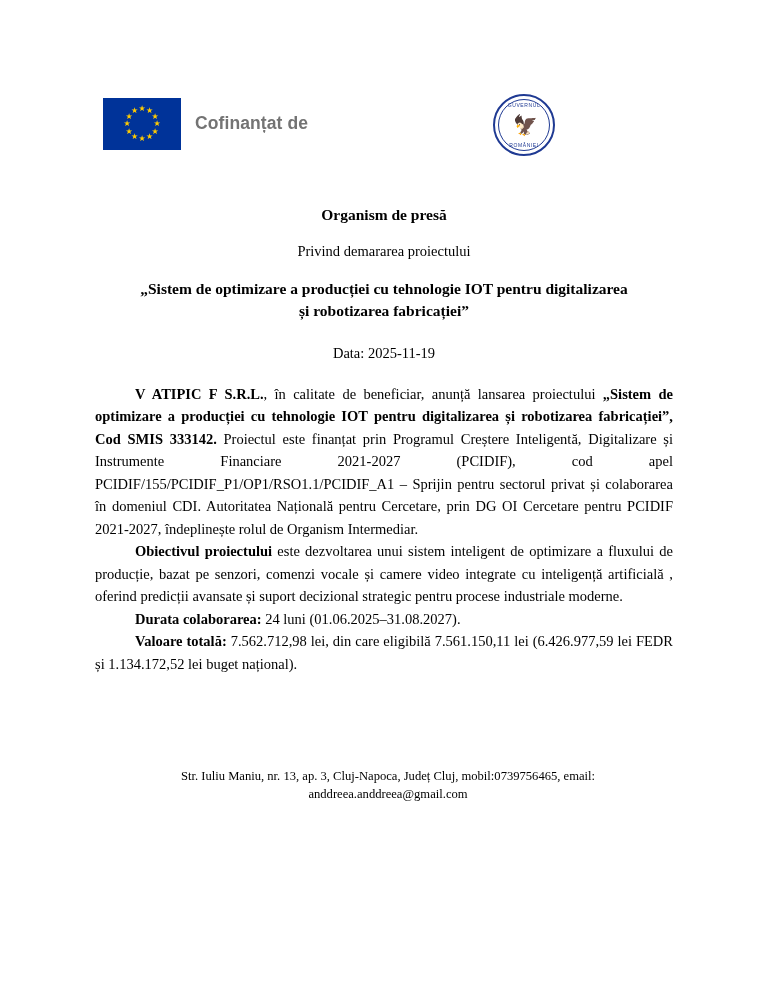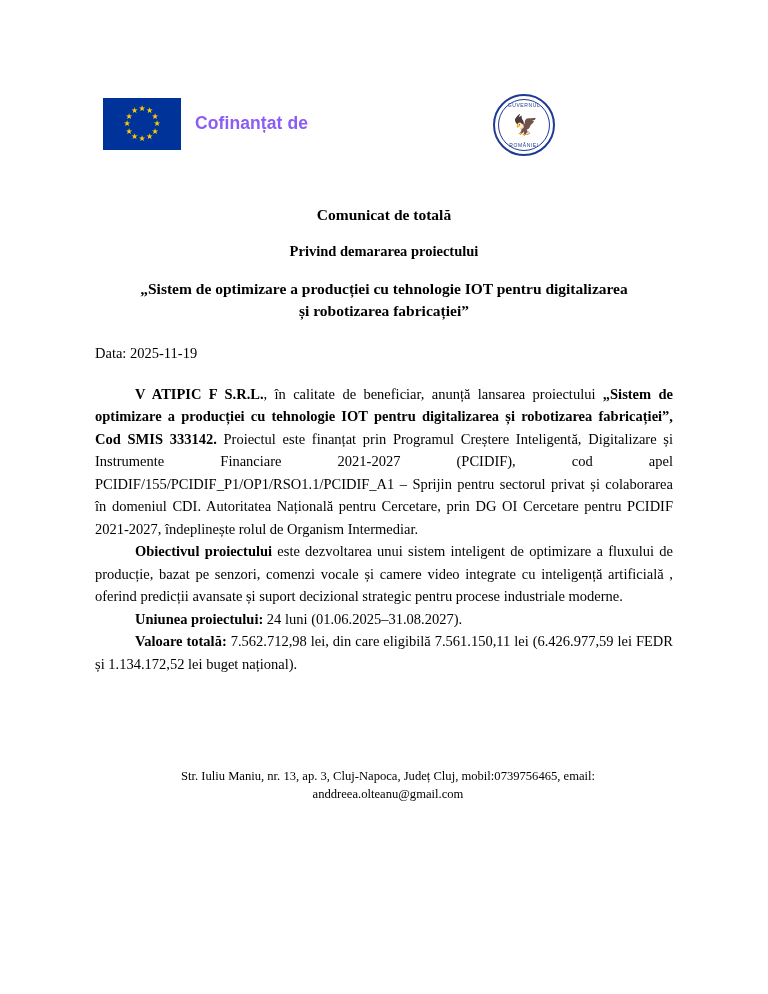--- a/index.html
+++ b/index.html
@@ -47,21 +47,21 @@
     position: absolute;
     color: #FFCC00;
     font-size: 8px;
     line-height: 8px;
     width: 8px;
     height: 8px;
     text-align: center;
   }
   .eu-text {
     font-family: "Liberation Sans", sans-serif;
-    color: #8b5cf6;
+    color: #737373;
     font-size: 17.5px;
     font-weight: bold;
     line-height: 1.25;
     letter-spacing: 0.1px;
   }
   .gov-logo {
     position: absolute;
     left: 398px;
     top: 9px;
     width: 62px;
@@ -110,32 +110,31 @@
     font-weight: bold;
     text-align: center;
     margin: 0 0 0 0;
     line-height: 1.3;
   }
   .subtitle {
     font-size: 14.5px;
     text-align: center;
     margin-top: 17px;
     line-height: 1.3;
-    font-weight: bold;
   }
   .project-title {
     font-size: 15.5px;
     font-weight: bold;
     text-align: center;
     margin: 17px 42px 0 42px;
     line-height: 1.45;
   }
   .date-line {
     font-size: 14.5px;
-    text-align: left;
+    text-align: center;
     margin-top: 22px;
   }
 
   
   p.body-par {
     font-size: 14.5px;
     text-align: justify;
     line-height: 1.55;
     margin: 0 0 0 0;
     text-indent: 40px;
@@ -185,34 +184,34 @@
     <div class="gov-logo">
       <div class="gov-ring"></div>
       <div class="gov-ring-inner"></div>
       <div class="gov-top-text">GUVERNUL</div>
       <div class="gov-emblem">🦅</div>
       <div class="gov-bottom-text">ROMÂNIEI</div>
     </div>
 
   </div>
 
-  <h1 class="doc-title">Comunicat de totală</h1>
+  <h1 class="doc-title">Organism de presă</h1>
 
   <div class="subtitle">Privind demararea proiectului</div>
 
   <div class="project-title">„Sistem de optimizare a producției cu tehnologie IOT pentru digitalizarea și robotizarea fabricației”</div>
 
   <div class="date-line">Data: 2025-11-19</div>
 
   <p class="body-par first"><b>V ATIPIC F S.R.L.</b><span>, în calitate de beneficiar, anunță lansarea proiectului </span><b>„Sistem de optimizare a producției cu tehnologie IOT pentru digitalizarea și robotizarea fabricației”, Cod SMIS 333142.</b><span> Proiectul este finanțat prin Programul Creștere Inteligentă, Digitalizare și Instrumente Financiare 2021-2027 (PCIDIF), cod apel PCIDIF/155/PCIDIF_P1/OP1/RSO1.1/PCIDIF_A1 – Sprijin pentru sectorul privat și colaborarea în domeniul CDI. Autoritatea Națională pentru Cercetare, prin DG OI Cercetare pentru PCIDIF 2021-2027, îndeplinește rolul de Organism Intermediar.</span></p>
 
   <p class="body-par"><b>Obiectivul proiectului</b><span> este dezvoltarea unui sistem inteligent de optimizare a fluxului de producție, bazat pe senzori, comenzi vocale și camere video integrate cu inteligență artificială , oferind predicții avansate și suport decizional strategic pentru procese industriale moderne.</span></p>
 
-  <p class="body-par"><b>Uniunea proiectului:</b><span> 24 luni (01.06.2025–31.08.2027).</span></p>
+  <p class="body-par"><b>Durata colaborarea:</b><span> 24 luni (01.06.2025–31.08.2027).</span></p>
 
   <p class="body-par"><b>Valoare totală:</b><span> 7.562.712,98 lei, din care eligibilă 7.561.150,11 lei (6.426.977,59 lei FEDR și 1.134.172,52 lei buget național).</span></p>
 
   <div class="footer">
     <div>Str. Iuliu Maniu, nr. 13, ap. 3, Cluj-Napoca, Județ Cluj, mobil:0739756465, email:</div>
-    <div>anddreea.olteanu@gmail.com</div>
+    <div>anddreea.anddreea@gmail.com</div>
   </div>
 
 </div>
 
 </body></html>

